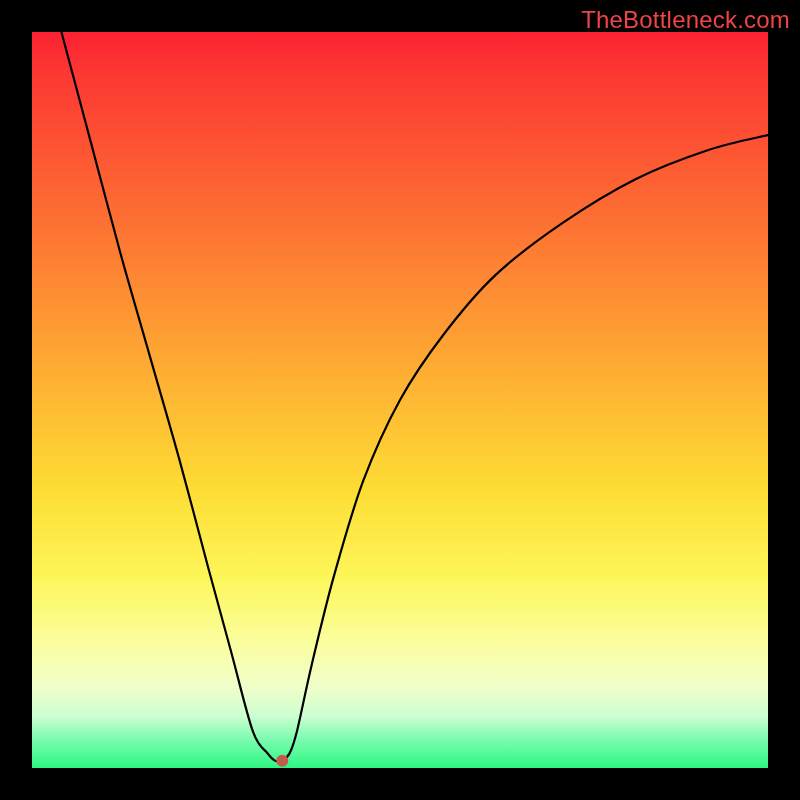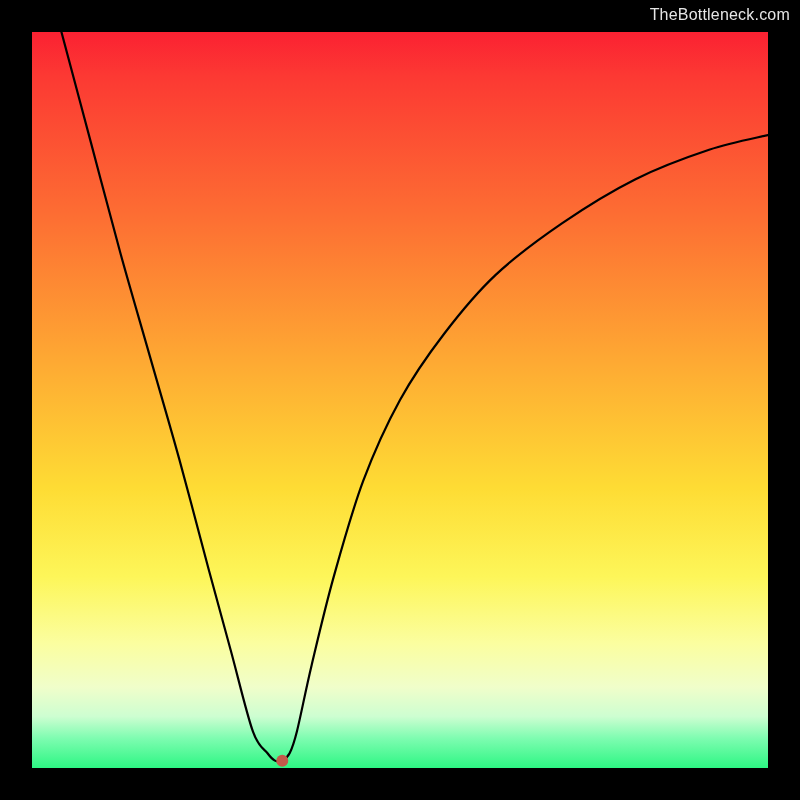--- a/index.html
+++ b/index.html
@@ -43,22 +43,22 @@
     position: absolute;
     left: 0;
     top: 0;
     width: 736px;
     height: 736px;
   }
   .watermark {
     position: absolute;
     top: 6px;
     right: 10px;
-    color: #e5e5e5;
-    font-size: 16px;
+    color: #ef4444;
+    font-size: 24px;
     font-weight: 500;
     letter-spacing: 0.2px;
   }
 </style>
 </head>
 <body>
 
 <div class="frame">
 
   <div class="plot-area">

